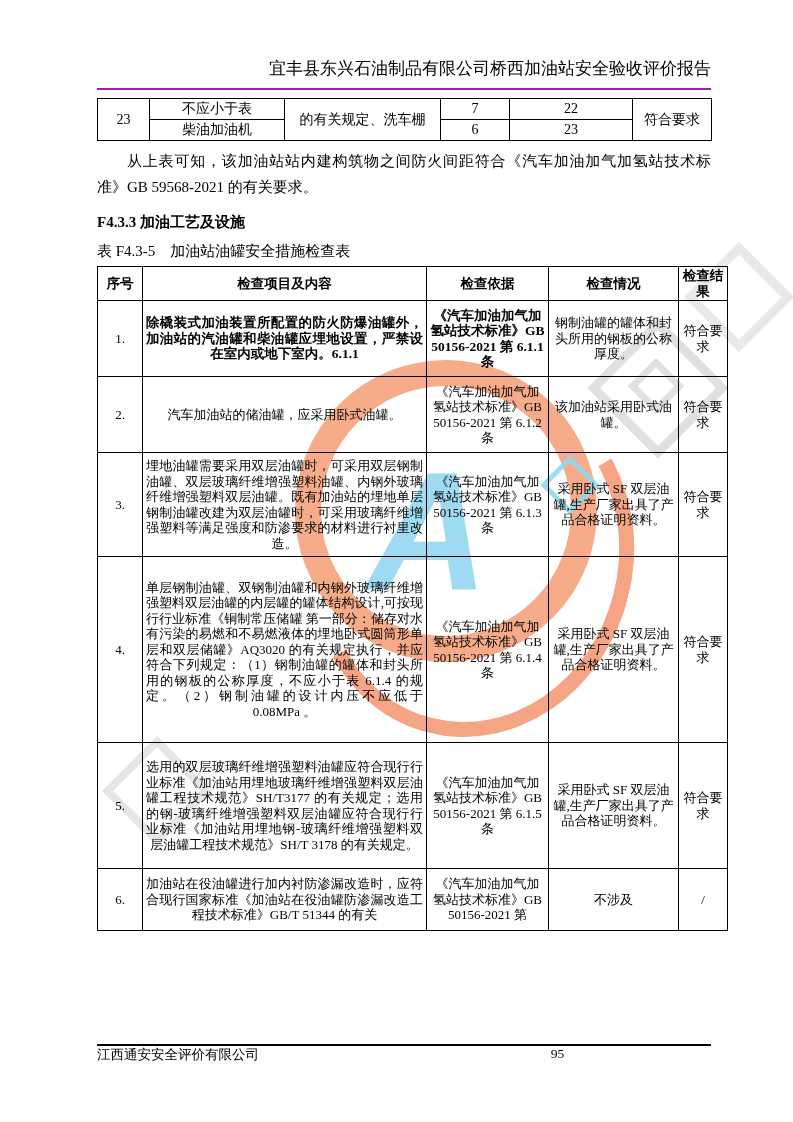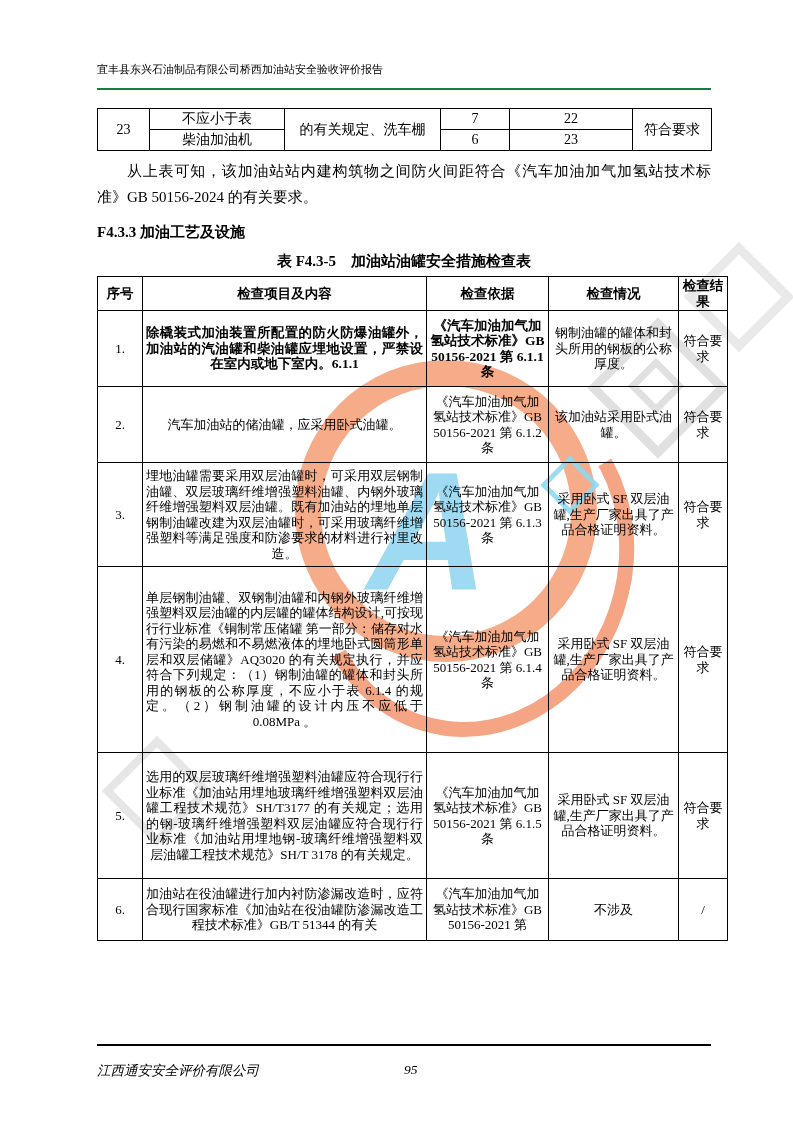--- a/index.html
+++ b/index.html
@@ -22,42 +22,42 @@
     border:5px solid #45c0e8;transform:rotate(45deg);opacity:.9;}
   .wm-red-text{position:absolute;left:116px;top:672px;font-size:128px;line-height:135px;
     font-weight:bold;letter-spacing:8px;color:rgba(222,58,58,.48);white-space:nowrap;}
   .gray-diamond{position:absolute;border:9px solid #c7c7c7;transform:rotate(45deg);opacity:.55;}
   .gd-1{left:608px;top:338px;width:82px;height:82px;}
   .gd-1i{left:636px;top:366px;width:26px;height:26px;border-width:7px;}
   .gd-2{left:700px;top:258px;width:60px;height:60px;opacity:.4;}
   .gd-3{left:118px;top:752px;width:62px;height:62px;border-width:8px;opacity:.45;}
   
   .content{position:absolute;left:97px;top:56px;width:614px;z-index:1;}
-  .hdr{height:32px;border-bottom:2px solid #15803d;text-align:left;
-    font-size:11px;line-height:26px;}
+  .hdr{height:32px;border-bottom:2px solid #a21caf;text-align:right;
+    font-size:17px;line-height:26px;}
   table{border-collapse:collapse;table-layout:fixed;}
   td,th{border:1px solid #000;padding:1px 3px;overflow:hidden;}
-  .t-top{width:614px;margin-top:18px;font-size:14px;}
+  .t-top{width:614px;margin-top:8px;font-size:14px;}
   .t-top td{text-align:center;height:18px;line-height:18px;}
   .para{font-size:15px;line-height:26px;text-indent:2em;margin:7px 0 2px 0;
     text-align:justify;}
   .h1{font-size:15px;font-weight:bold;margin:13px 0 4px 0;}
   .h2{font-size:15px;font-weight:normal;margin:13px 0 0 0;}
-  .t-title{font-size:15px;text-align:center;margin:10px 0 5px 0;white-space:pre;font-weight:bold;}
+  .t-title{font-size:15px;margin:10px 0 5px 0;white-space:pre;}
   .t-main{width:630px;font-size:13px;line-height:15.5px;}
   .t-main th{font-size:13.5px;font-weight:bold;text-align:center;vertical-align:middle;}
   .t-main td{vertical-align:middle;}
   .c-no,.c-basis,.c-sit,.c-res{text-align:center;}
   .c-content{text-align:justify;text-align-last:center;}
   .bold{font-weight:bold;font-size:13.5px;}
   
   .footer{position:absolute;left:97px;top:1044px;width:614px;z-index:1;
-    border-top:2px solid #000;padding-top:16px;display:flex;font-size:13.5px;font-style:italic;}
+    border-top:2px solid #000;padding-top:0;display:flex;font-size:13.5px;}
   .footer .f-left{flex:1;text-align:left;}
-  .footer .f-center{flex:1;}
+  .footer .f-center{flex:1;text-align:center;}
   .footer .f-right{flex:1;text-align:right;white-space:nowrap;}
 </style>
 </head>
 <body>
 
 <div class="page">
 
   <div class="wm-layer">
     <div class="gray-diamond gd-1"></div>
     <div class="gray-diamond gd-1i"></div>
@@ -94,21 +94,21 @@
           <td rowspan="2">符合要求</td>
         </tr>
         <tr>
           <td>柴油加油机</td>
           <td>6</td>
           <td>23</td>
         </tr>
       </tbody>
     </table>
 
-    <p class="para">从上表可知，该加油站站内建构筑物之间防火间距符合《汽车加油加气加氢站技术标准》GB 50156-2024 的有关要求。</p>
+    <p class="para">从上表可知，该加油站站内建构筑物之间防火间距符合《汽车加油加气加氢站技术标准》GB 59568-2021 的有关要求。</p>
 
     <div class="h1">F4.3.3 加油工艺及设施</div>
 
 
     <div class="t-title">表 F4.3-5    加油站油罐安全措施检查表</div>
 
     <table class="t-main">
       <colgroup>
           <col style="width:45px">
           <col style="width:284px">

